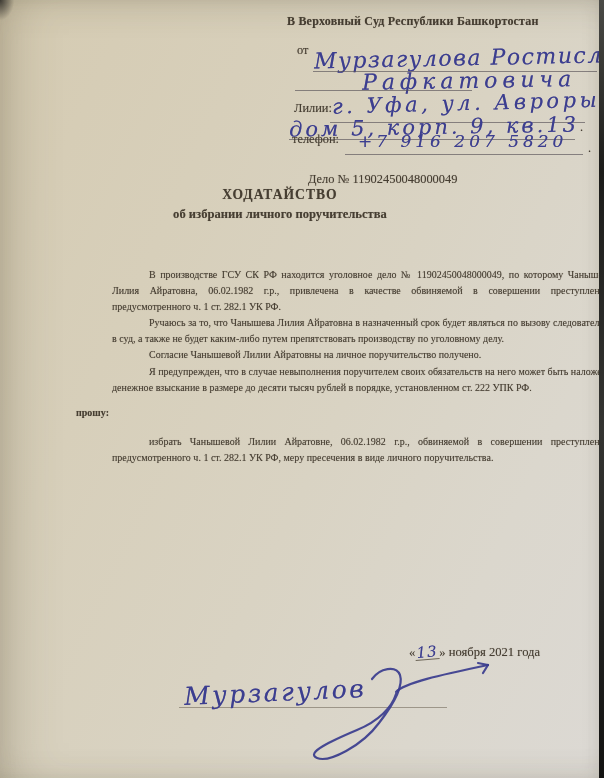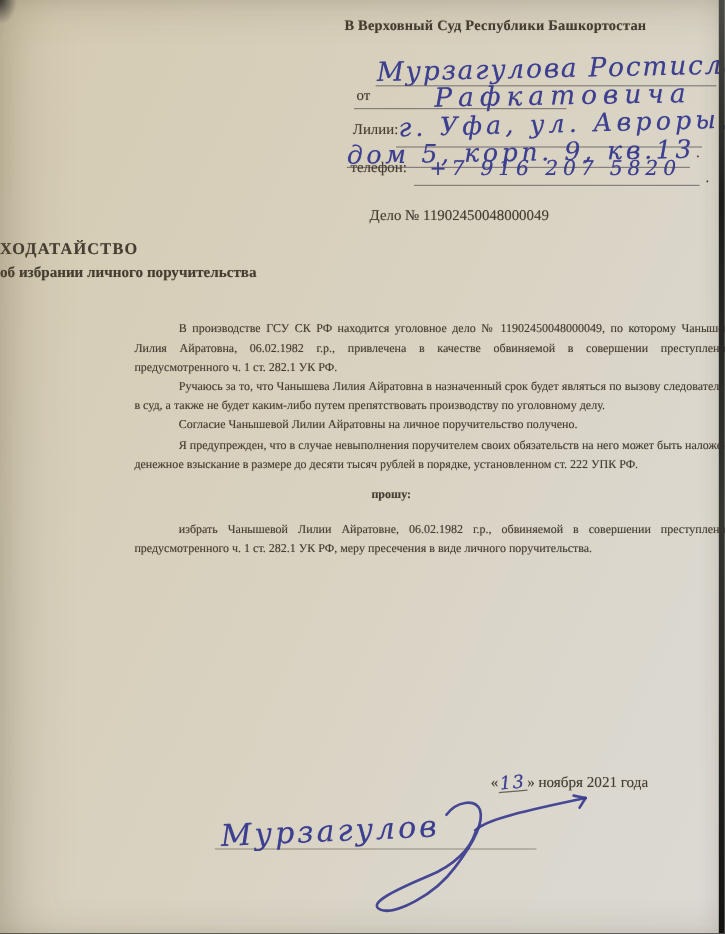--- a/index.html
+++ b/index.html
@@ -30,29 +30,29 @@
     text-shadow:0 0 .6px rgba(58,60,140,.55);
   }
   .rule { position:absolute; height:1px; background:rgba(88,82,88,.65); }
 
   .hw-name1 { left:314px; top:47px;  font-size:22px; letter-spacing:1.5px; transform:rotate(-1.2deg); }
   .hw-name2 { left:362px; top:70px;  font-size:22px; letter-spacing:5px;  transform:rotate(-1deg); }
   .hw-addr1 { left:332px; top:93px;  font-size:21px; letter-spacing:3.5px; transform:rotate(-1.5deg); }
   .hw-addr2 { left:289px; top:117px; font-size:21px; letter-spacing:3px;  transform:rotate(-1deg); }
   .hw-phone { left:358px; top:133px; font-size:17px; letter-spacing:4px; }
 
-  .title-wrap { position:absolute; left:0; top:200px; width:560px; }
+  .title-wrap { position:absolute; left:0; top:187px; width:560px; text-align:center; }
   .t1 { font-weight:bold; font-size:13.6px; letter-spacing:1px; text-shadow:0 0 .7px rgba(70,62,50,.45); }
   .t2 { font-weight:bold; font-size:12.6px; margin-top:4px; text-shadow:0 0 .7px rgba(70,62,50,.45); }
   .t3 { font-weight:bold; font-size:12.6px; margin-top:2px; text-shadow:0 0 .7px rgba(70,62,50,.45); }
 
   .body-text { position:absolute; left:66px; top:267px; width:500px;
     font-size:10px; line-height:16.1px; text-align:justify; text-shadow:0 0 .7px rgba(70,62,50,.45);margin-left:46px; }
   .body-text p { margin:0; text-indent:37px; }
-  .req-head { text-align:center; font-weight:bold; text-indent:0 !important;
+  .req-head { font-weight:bold; text-indent:0 !important;
     margin:9px 0 13px !important; transform:translateX(-36px); }
 
   .date-line { left:409px; top:645px; font-size:12.6px; }
   .date-day { display:inline-block; min-width:24px; text-align:center;
     border-bottom:1px solid rgba(80,72,58,.8);
     font-family:"DejaVu Serif",serif; font-style:italic; color:#3c3e90;
     font-size:15px; line-height:13px; letter-spacing:1px;
     transform:rotate(-5deg) translateY(1px); text-shadow:0 0 .6px rgba(58,60,140,.55); }
 
   .sig-print-line { left:179px; top:707px; width:268px; background:rgba(105,97,82,.55); }
@@ -62,21 +62,21 @@
 </style>
 </head>
 <body>
 
 <div class="photo">
   <div class="corner-smudge"></div>
   <div class="edge-right"></div>
 
   <div class="typed court">В Верховный Суд Республики Башкортостан</div>
 
-  <span class="typed" style="left:297px; top:72px;">от</span>
+  <span class="typed" style="left:297px; top:43px;">от</span>
   <span class="hand hw-name1">Мурзагулова Ростислава</span>
   <div class="rule" style="left:313px; top:71px; width:284px;"></div>
   <span class="hand hw-name2">Рафкатовича</span>
   <div class="rule" style="left:295px; top:90px; width:177px;"></div>
 
   <span class="typed" style="left:294px; top:101px;">Лилии:</span>
   <span class="hand hw-addr1">г. Уфа, ул. Авроры,</span>
   <div class="rule" style="left:330px; top:122px; width:255px;"></div>
   <span class="hand hw-addr2">дом 5, корп. 9, кв.13</span>
   <div class="rule" style="left:289px; top:139px; width:286px;"></div>

